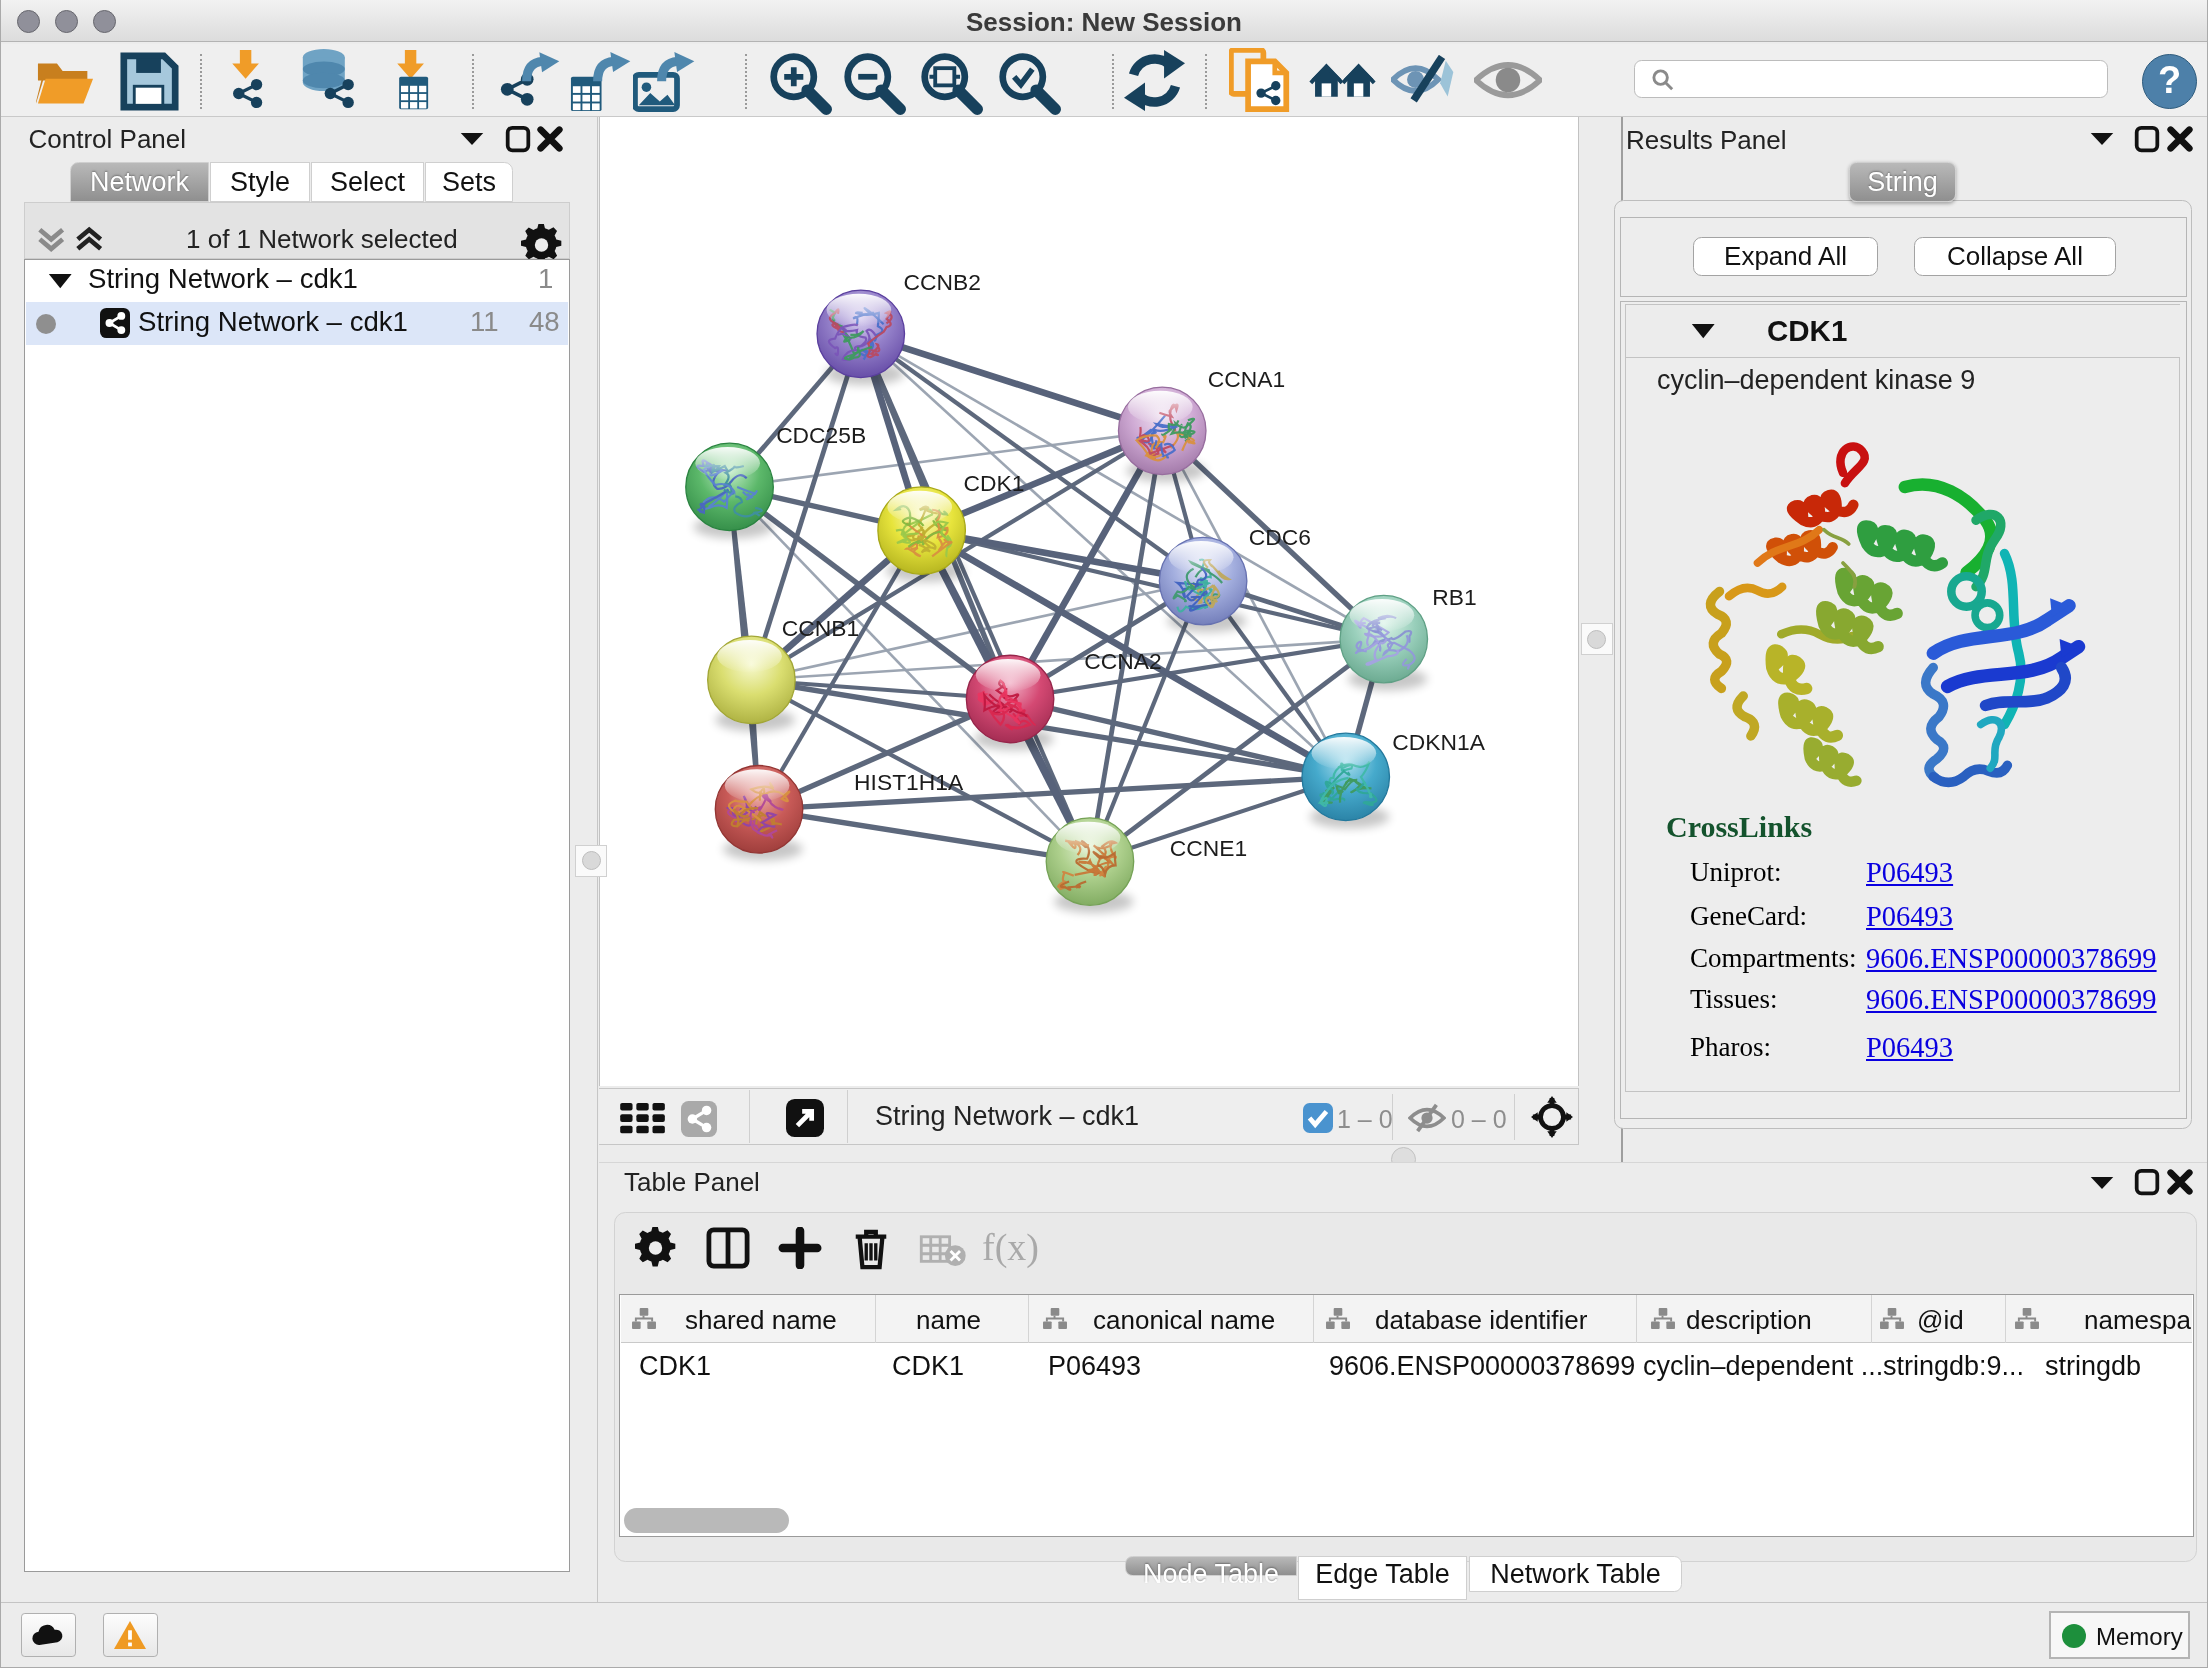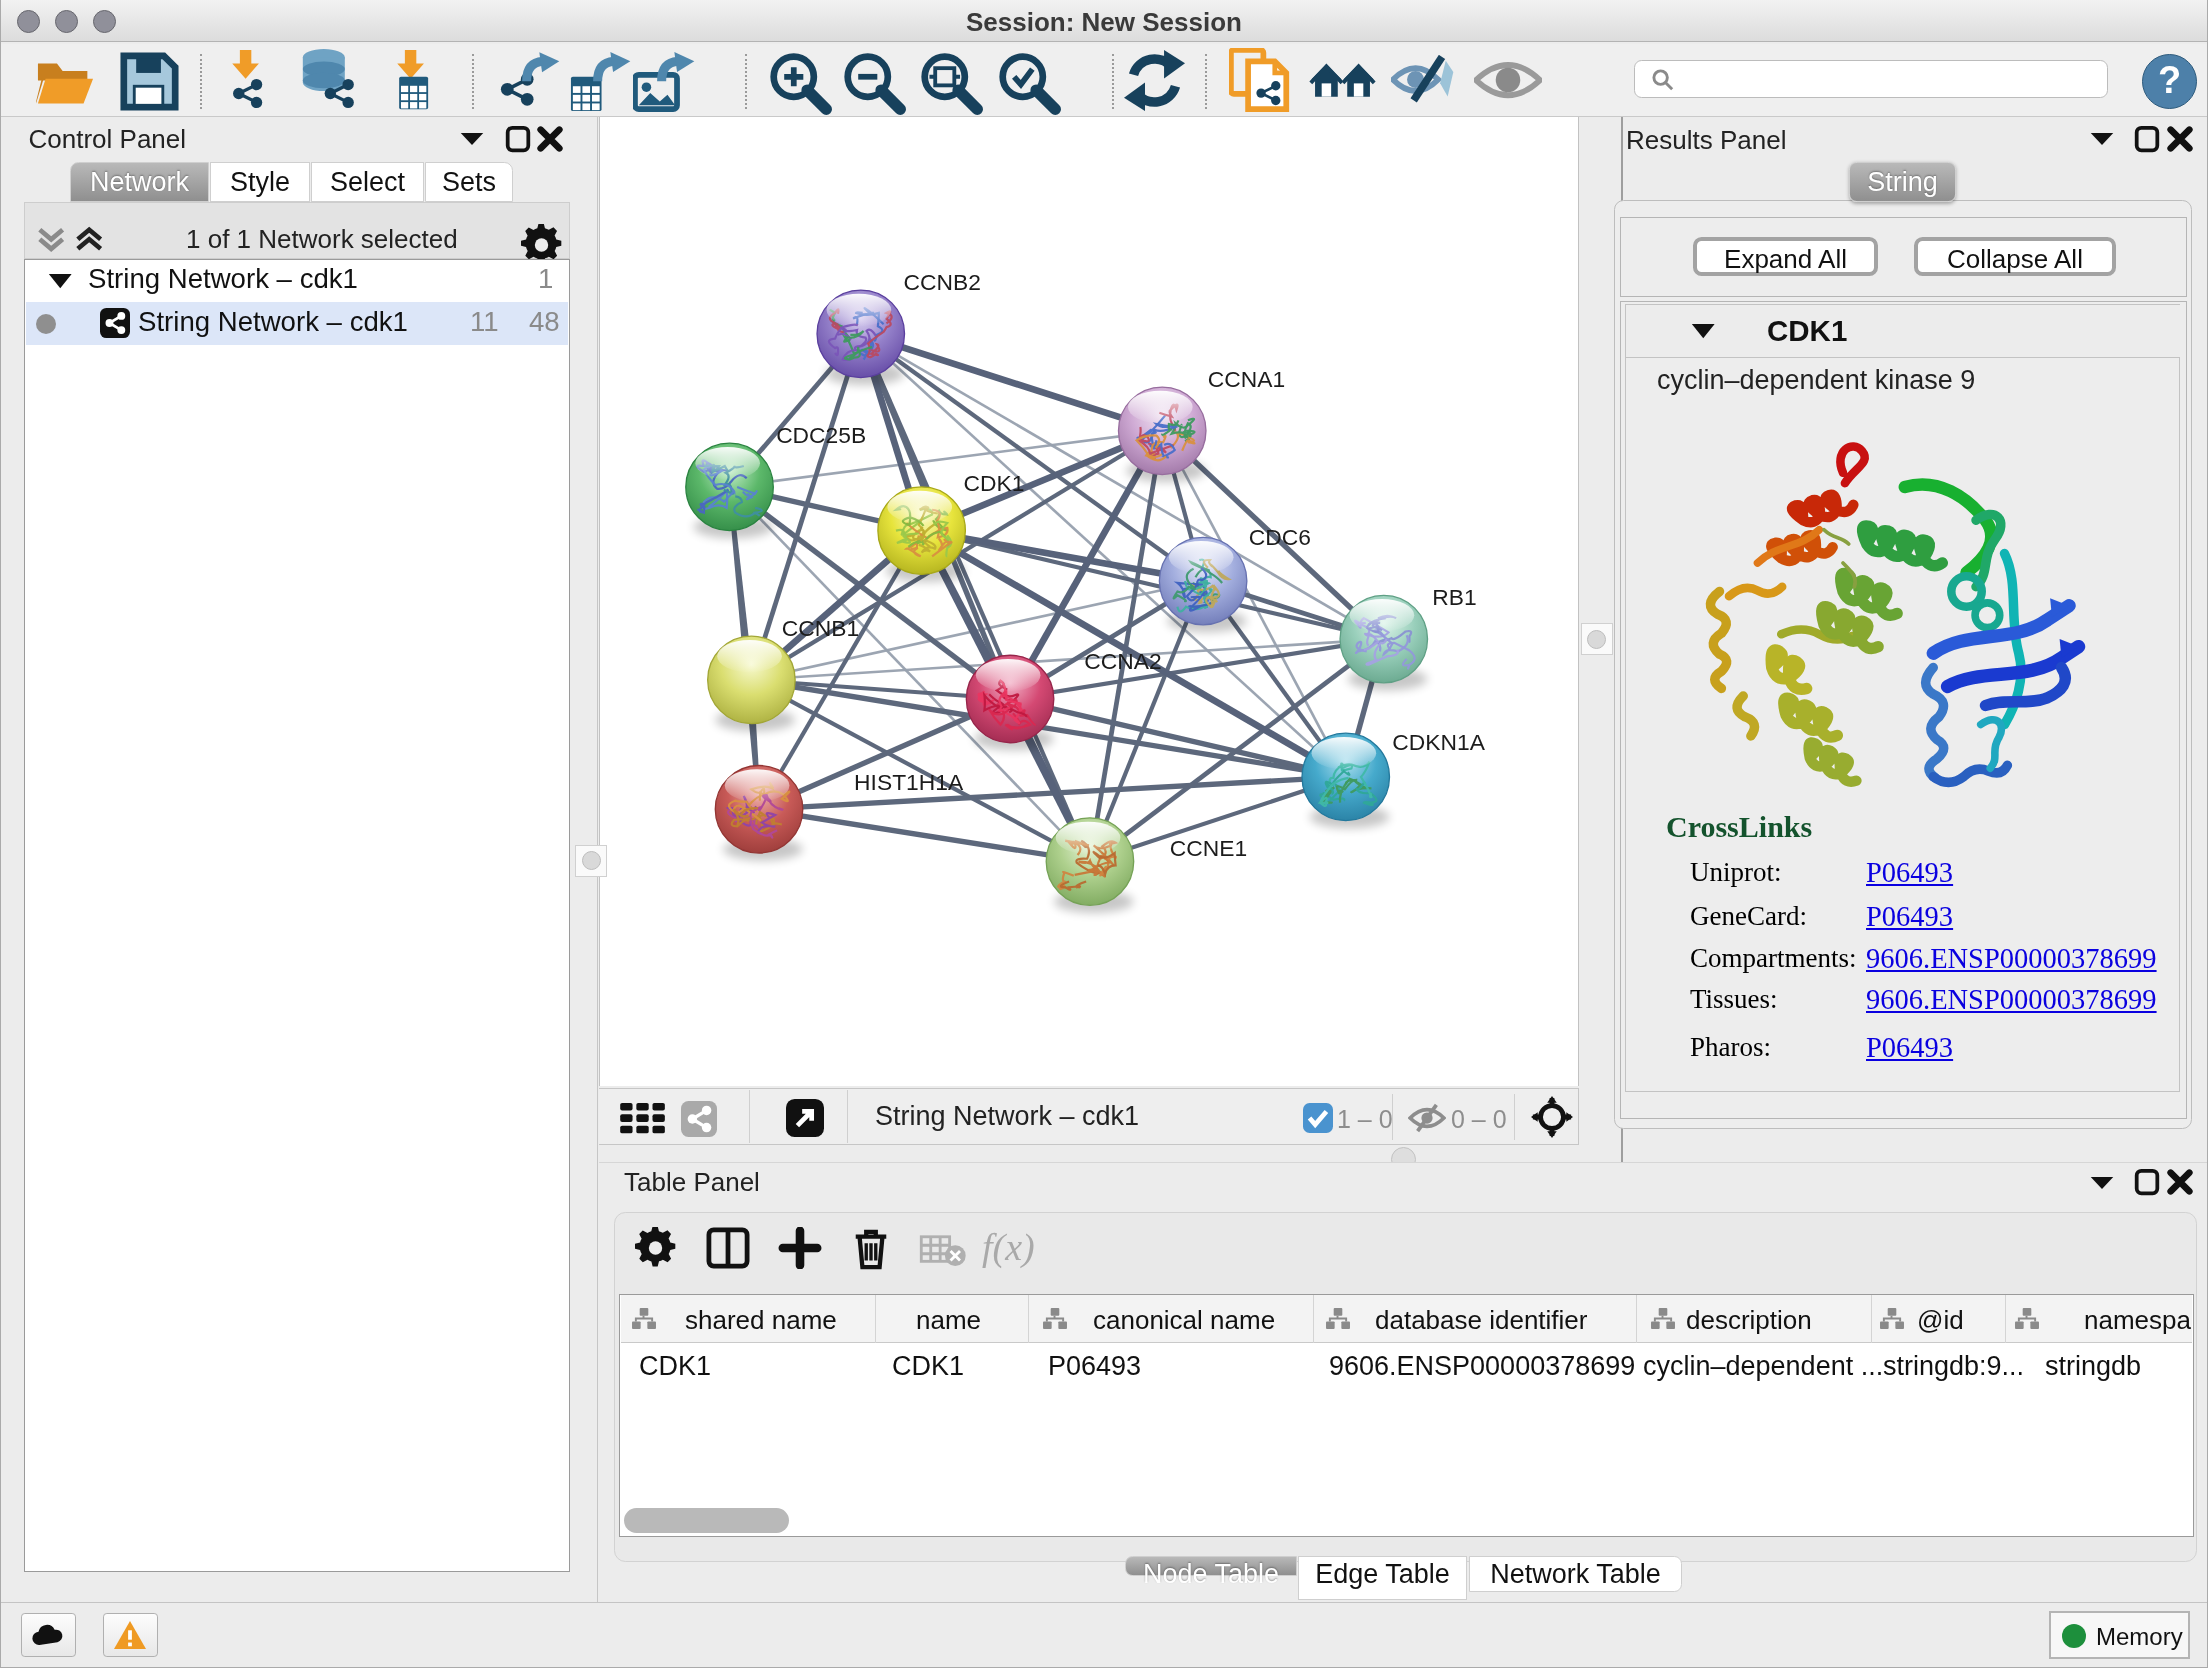--- a/index.html
+++ b/index.html
@@ -9,21 +9,21 @@
   background:linear-gradient(#f2f2f2,#dcdcdc);border-bottom:1.9px solid #b3b3b3}
 .tl{width:23px;height:23px;border-radius:50%;background:#90909a;border:1.4px solid #67676e;top:9.5px}
 .title{width:100%;text-align:center;top:6.7px;font-size:26px;font-weight:bold;color:#3a3a3a}
 .toolbar{left:0;top:44px;width:2208px;height:73px;background:#efefef;border-bottom:1.9px solid #c9c9c9}
 .sep{top:9.5px;width:0;height:55px;border-left:2.9px dotted #9a9a9a;position:absolute}
 .ticon{position:absolute;top:0}
 .panel-title{font-size:26px;color:#222}
 .tab{position:absolute;height:40px;background:#fff;border:1px solid #cfcfcf;
   font-size:27px;color:#111;text-align:center;line-height:38px}
 .tabsel{background:linear-gradient(#b9b9b9,#8f8f8f);color:#fff;text-shadow:0 -1px 1.9px rgba(0,0,0,.35)}
-.btn{position:absolute;background:#fff;border:4px solid #a3a3a3;border-radius:8.6px;
+.btn{position:absolute;background:#fff;border:1px solid #a3a3a3;border-radius:8.6px;
   font-size:26px;color:#111;text-align:center}
 .serif{font-family:"Liberation Serif",serif}
 a.lnk{color:#0a00e0;text-decoration:underline}
 </style></head>
 <body>
 <div class="abs" style="left:0;top:0;width:2208px;height:1668px;border:1.9px solid #aaaaaa;border-top:none;pointer-events:none;z-index:99"></div>
 <div class="abs titlebar">
   <div class="abs tl" style="left:17px"></div>
   <div class="abs tl" style="left:55px"></div>
   <div class="abs tl" style="left:93px"></div>
@@ -707,21 +707,21 @@
 <path d="M17 19v18M22 19v18M27 19v18" stroke="#111" stroke-width="3.5"></path>
   </svg>
 <svg class="abs" style="left:919px;top:1233px" width="48" height="34" viewBox="0 0 50 36">
 <g stroke="#b0b0b0" stroke-width="3" fill="none">
       <rect x="2" y="4" width="30" height="26"></rect>
       <path d="M2 13h30M2 22h30M12 4v26M22 4v26"></path>
     </g>
 <circle cx="38" cy="24" r="11" fill="#b0b0b0"></circle>
     <path d="M33 19l10 10M43 19l-10 10" stroke="#fff" stroke-width="3"></path>
   </svg>
-<div class="abs serif" style="left:982px;top:1225px;font-size:38px;font-style:italic;color:#a9a9a9">f(x)</div>
+<div class="abs serif" style="left:982px;top:1225px;font-size:38px;color:#a9a9a9">f(x)</div>
 <div class="abs" style="left:619px;top:1294px;width:1575px;height:243px;background:#fff;border:1.9px solid #9a9a9a"></div>
 <div class="abs" style="left:621px;top:1295px;width:1571px;height:48px;background:#f3f3f3;border-bottom:1.9px solid #c9c9c9"></div>
 <svg class="abs" style="left:631px;top:1307px" width="26" height="23" viewBox="0 0 27 24">
     <g fill="#8a8a8a">
       <rect x="9" y="1" width="9" height="8" rx="1"></rect>
       <rect x="1" y="15" width="9" height="8" rx="1"></rect>
       <rect x="17" y="15" width="9" height="8" rx="1"></rect>
       <path d="M13 9v4M5 15v-3h17v3" stroke="#8a8a8a" stroke-width="2" fill="none"></path>
     </g>
   </svg>

